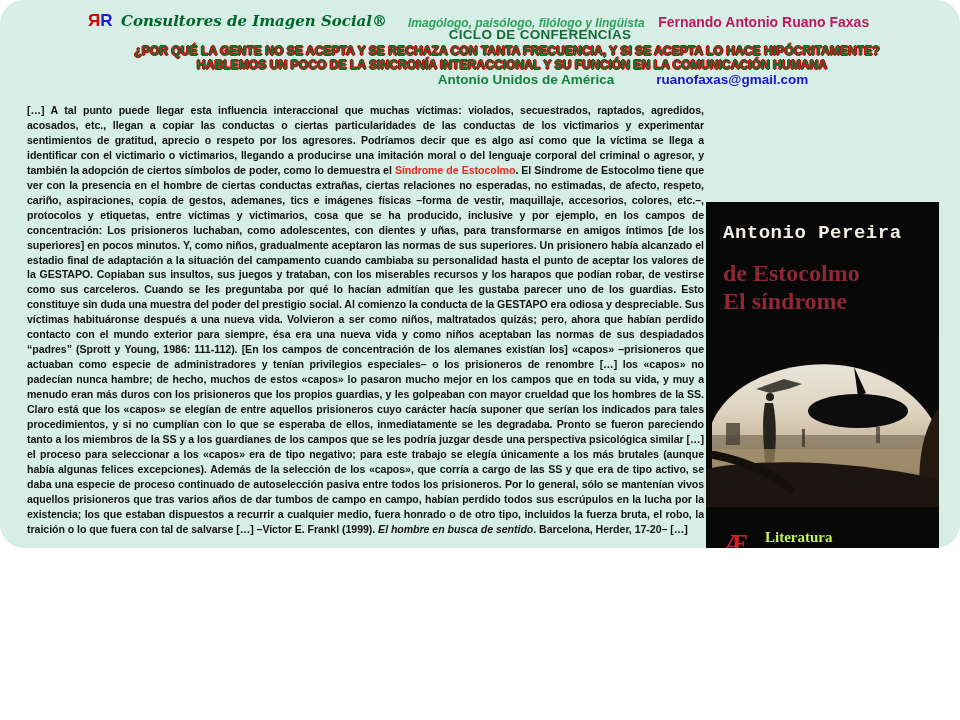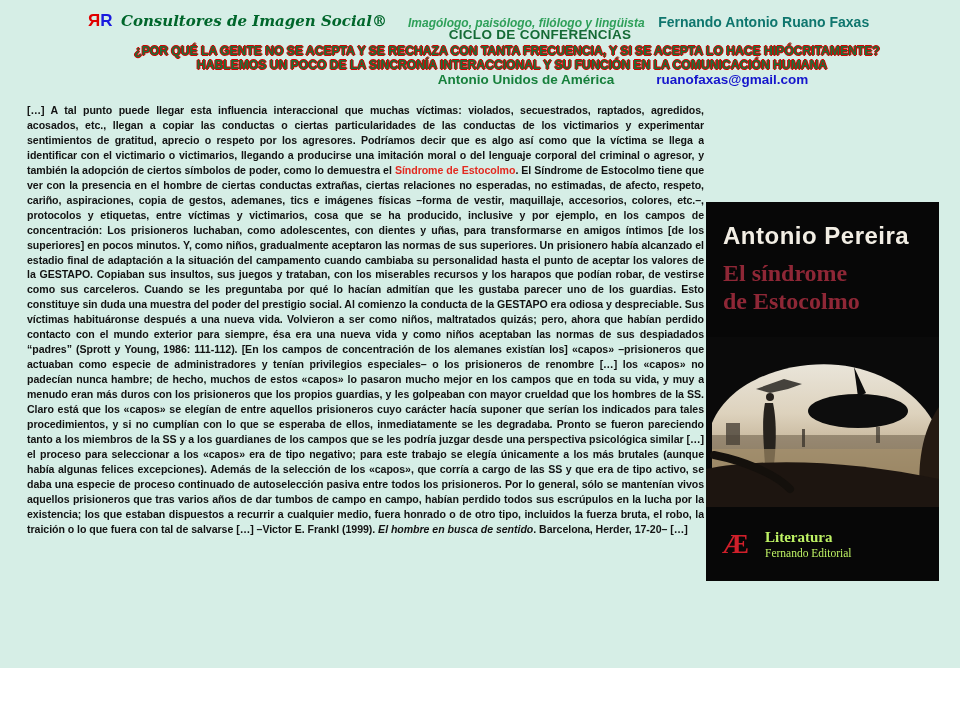--- a/index.html
+++ b/index.html
@@ -1,34 +1,35 @@
 <!DOCTYPE html>
 <html><head>
 <meta charset="utf-8">
 <style>
   html,body { margin:0; padding:0; background:#ffffff; }
   .slide {
-    position:relative; width:960px; height:668px;
+    position:relative; width:960px; height:548px;
     background:#d6eee6; overflow:hidden;
     font-family:"Liberation Sans", sans-serif;
+    border-radius:24px;
   }
 
   
   .hdr-abs { position:absolute; white-space:nowrap; }
   .brand-mark { font-weight:bold; font-size:17px; }
   .brand-ya { color:#e00000; }
   .brand-r  { color:#1a1adf; }
   .brand-name {
     font-family:"DejaVu Serif", serif; font-style:italic; font-weight:bold;
     color:#00662b; font-size:15px; margin-left:4px;
   }
   .subtitle-italic {
     font-style:italic; font-weight:bold; color:#2fa05a; font-size:12px;margin-top:16px;
   }
-  .author-name { font-weight:bold; color:#0f766e; font-size:14px; margin-left:9px;text-align:right; }
+  .author-name { font-weight:bold; color:#be185d; font-size:14px; margin-left:9px;text-align:right; }
 
   .hdr-line { position:absolute; width:960px; text-align:center; white-space:nowrap; }
   .line-ciclo { top:27px; left:60px; font-weight:bold; font-size:13.5px; color:#156b35; letter-spacing:.3px; }
   .line-outlined {
     font-weight:bold; font-size:12.3px; color:#1c7038; letter-spacing:-0.1px;
     text-shadow:1px 0 0 #d40000, -1px 0 0 #d40000, 0 1px 0 #d40000, 0 -1px 0 #d40000;
   }
   .line-q1 { top:44px; left:27px; }
   .line-q2 { top:58px; left:32px; }
   .line-loc { top:72px; left:143px; font-weight:bold; font-size:13.5px; color:#17803c; }
@@ -42,22 +43,22 @@
   }
   .red-phrase { color:#e22a20; }
   .cite-italic { font-style:italic; }
 
   
   .cover {
     position:absolute; left:706px; top:202px; width:233px; height:379px;
     background:#070707;
   }
   .cover-author {
-    margin:20px 0 10px 17px; font-family:Liberation Sans, sans-serif;
-    font-weight:bold; font-size:24px; color:#f2eee4; letter-spacing:.5px;
+    margin:20px 0 16px 17px; font-family:Liberation Mono, monospace;
+    font-weight:bold; font-size:19px; color:#f2eee4; letter-spacing:.5px;
   }
   .cover-title {
     margin:7px 0 0 17px; font-family:"Liberation Serif", serif;
     font-weight:bold; font-size:24px; color:#8e2736; line-height:1.15;
   }
   .cover-photo { position:absolute; left:0; top:135px; width:233px; height:170px; }
   .cover-footer {
     position:absolute; left:0; bottom:0; width:233px; height:74px;
     display:flex; align-items:center; background:#070707;
   }
@@ -93,22 +94,22 @@
     <span>Antonio Unidos de América</span><span class="email">ruanofaxas@gmail.com</span>
   </div>
 
   <div class="body-text">
     <span>[…] A tal punto puede llegar esta influencia interaccional que muchas víctimas: violados, secuestrados, raptados, agredidos, acosados, etc., llegan a copiar las conductas o ciertas particularidades de las conductas de los victimarios y experimentar sentimientos de gratitud, aprecio o respeto por los agresores. Podríamos decir que es algo así como que la víctima se llega a identificar con el victimario o victimarios, llegando a producirse una imitación moral o del lenguaje corporal del criminal o agresor, y también la adopción de ciertos símbolos de poder, como lo demuestra el </span><span class="red-phrase">Síndrome de Estocolmo</span><span>. El Síndrome de Estocolmo tiene que ver con la presencia en el hombre de ciertas conductas extrañas, ciertas relaciones no esperadas, no estimadas, de afecto, respeto, cariño, aspiraciones, copia de gestos, ademanes, tics e imágenes físicas –forma de vestir, maquillaje, accesorios, colores, etc.–, protocolos y etiquetas, entre víctimas y victimarios, cosa que se ha producido, inclusive y por ejemplo, en los campos de concentración: Los prisioneros luchaban, como adolescentes, con dientes y uñas, para transformarse en amigos íntimos [de los superiores] en pocos minutos. Y, como niños, gradualmente aceptaron las normas de sus superiores. Un prisionero había alcanzado el estadio final de adaptación a la situación del campamento cuando cambiaba su personalidad hasta el punto de aceptar los valores de la GESTAPO. Copiaban sus insultos, sus juegos y trataban, con los miserables recursos y los harapos que podían robar, de vestirse como sus carceleros. Cuando se les preguntaba por qué lo hacían admitían que les gustaba parecer uno de los guardias. Esto constituye sin duda una muestra del poder del prestigio social. Al comienzo la conducta de la GESTAPO era odiosa y despreciable. Sus víctimas habituáronse después a una nueva vida. Volvieron a ser como niños, maltratados quizás; pero, ahora que habían perdido contacto con el mundo exterior para siempre, ésa era una nueva vida y como niños aceptaban las normas de sus despiadados “padres” (Sprott y Young, 1986: 111-112). [En los campos de concentración de los alemanes existían los] «capos» –prisioneros que actuaban como especie de administradores y tenían privilegios especiales– o los prisioneros de renombre […] los «capos» no padecían nunca hambre; de hecho, muchos de estos «capos» lo pasaron mucho mejor en los campos que en toda su vida, y muy a menudo eran más duros con los prisioneros que los propios guardias, y les golpeaban con mayor crueldad que los hombres de la SS. Claro está que los «capos» se elegían de entre aquellos prisioneros cuyo carácter hacía suponer que serían los indicados para tales procedimientos, y si no cumplían con lo que se esperaba de ellos, inmediatamente se les degradaba. Pronto se fueron pareciendo tanto a los miembros de la SS y a los guardianes de los campos que se les podría juzgar desde una perspectiva psicológica similar […] el proceso para seleccionar a los «capos» era de tipo negativo; para este trabajo se elegía únicamente a los más brutales (aunque había algunas felices excepciones). Además de la selección de los «capos», que corría a cargo de las SS y que era de tipo activo, se daba una especie de proceso continuado de autoselección pasiva entre todos los prisioneros. Por lo general, sólo se mantenían vivos aquellos prisioneros que tras varios años de dar tumbos de campo en campo, habían perdido todos sus escrúpulos en la lucha por la existencia; los que estaban dispuestos a recurrir a cualquier medio, fuera honrado o de otro tipo, incluidos la fuerza bruta, el robo, la traición o lo que fuera con tal de salvarse […] –Victor E. Frankl (1999). </span><span class="cite-italic">El hombre en busca de sentido</span><span>. Barcelona, Herder, 17-20– […]</span>
   </div>
 
   <div class="cover">
     <div class="cover-author">Antonio Pereira</div>
     <div class="cover-title">
+      <div>de Estocolmo</div>
       <div>El síndrome</div>
-      <div>de Estocolmo</div>
     </div>
 
     <svg class="cover-photo" viewBox="0 0 233 170">
       <defs>
         <linearGradient id="skyGrad" x1="0" y1="0" x2="0" y2="1">
           <stop offset="0" stop-color="#f0efe9"></stop>
           <stop offset="0.45" stop-color="#ddd2bd"></stop>
           <stop offset="0.75" stop-color="#b7a485"></stop>
           <stop offset="1" stop-color="#8a7354"></stop>
         </linearGradient>

